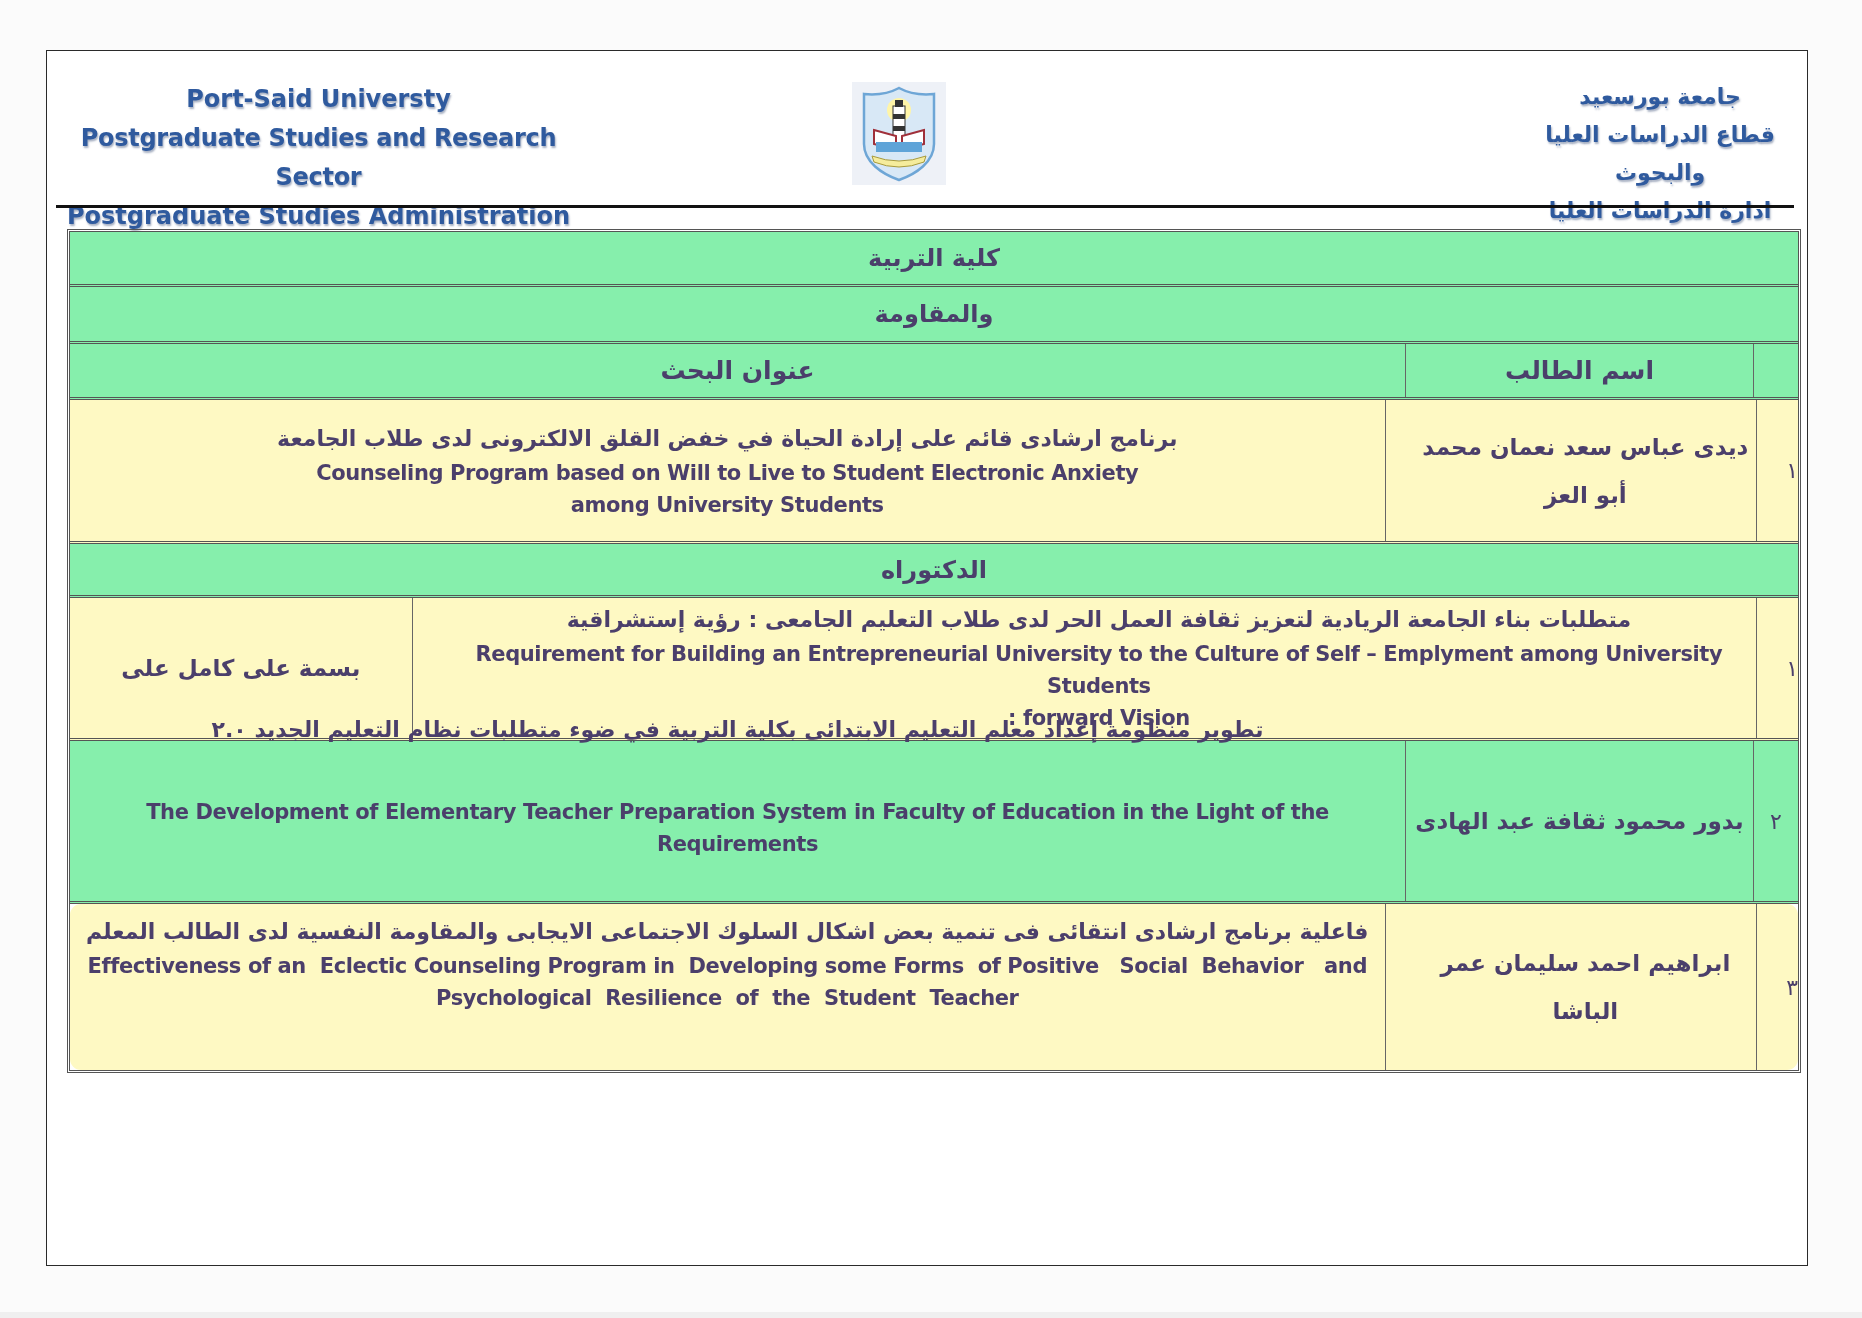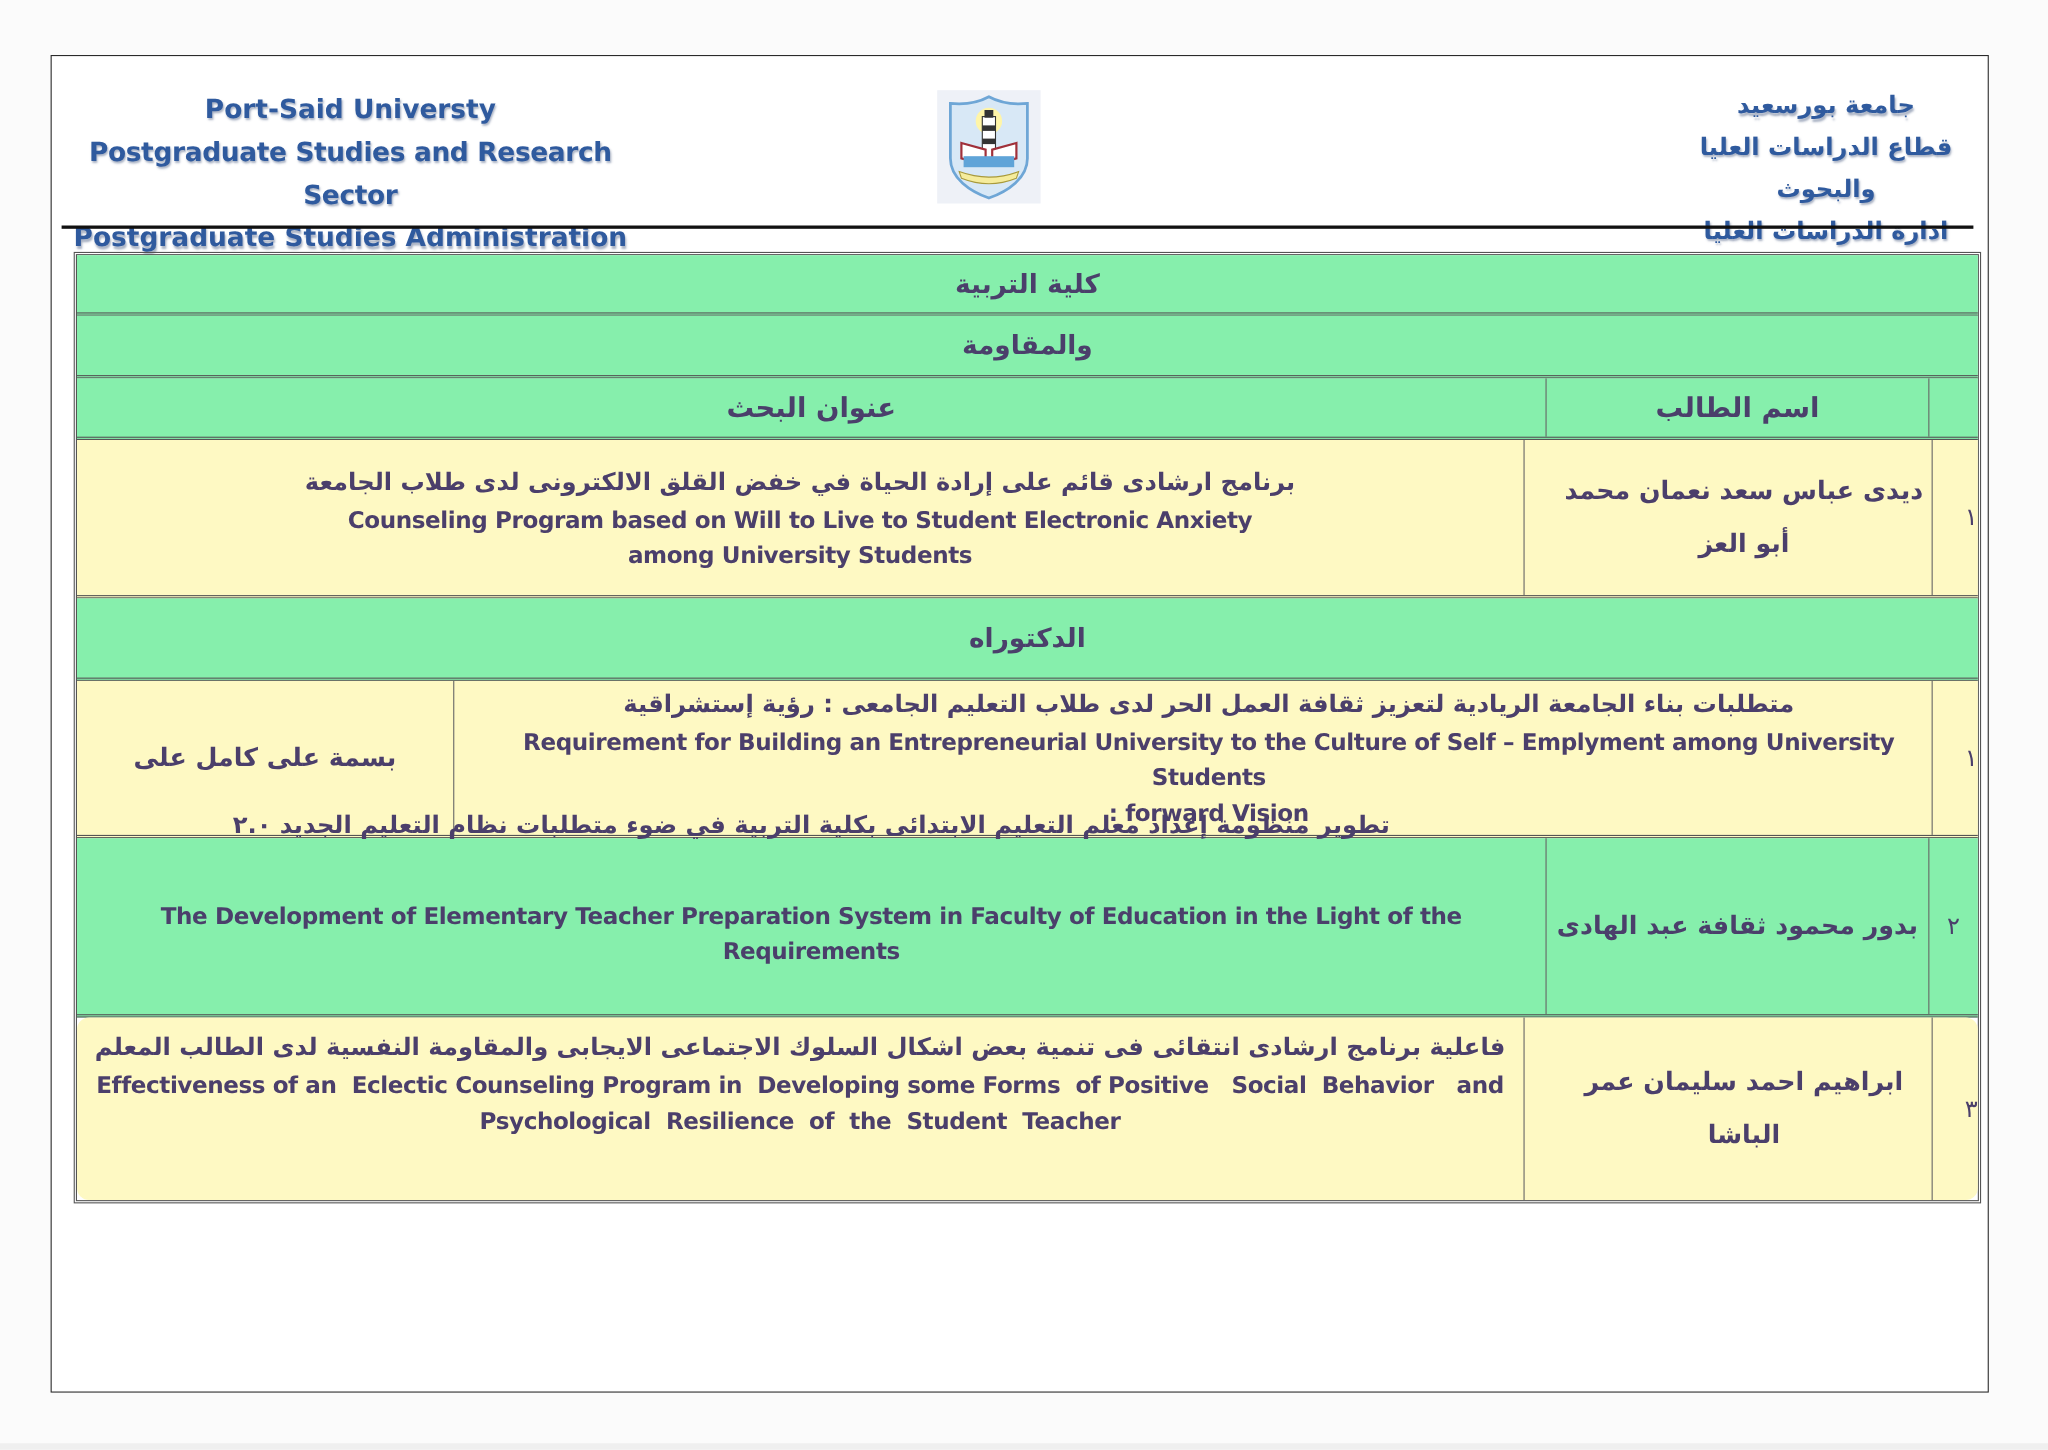--- a/index.html
+++ b/index.html
@@ -210,21 +210,21 @@
     </div>
     <div class="cell name">
       <div class="name-text">ديدى عباس سعد نعمان محمد</div>
       <div class="name-text">أبو العز</div>
     </div>
     <div class="cell num">
       <span class="num-text">١</span>
     </div>
   </div>
 
-  <div class="row plain" style="height:75px;">
+  <div class="row plain" style="height:54px;">
     <div class="full">الدكتوراه</div>
   </div>
 
   <div class="row shaded" style="height:143px;">
     <div class="cell name">
       <div class="name-text">بسمة على كامل على</div>
     </div>
     <div class="cell title">
       <div class="ar-title">متطلبات بناء الجامعة الريادية لتعزيز ثقافة العمل الحر لدى طلاب التعليم الجامعى : رؤية إستشراقية</div>
       <div class="en-title">Requirement for Building an Entrepreneurial University to the Culture of Self – Emplyment among University Students</div>

